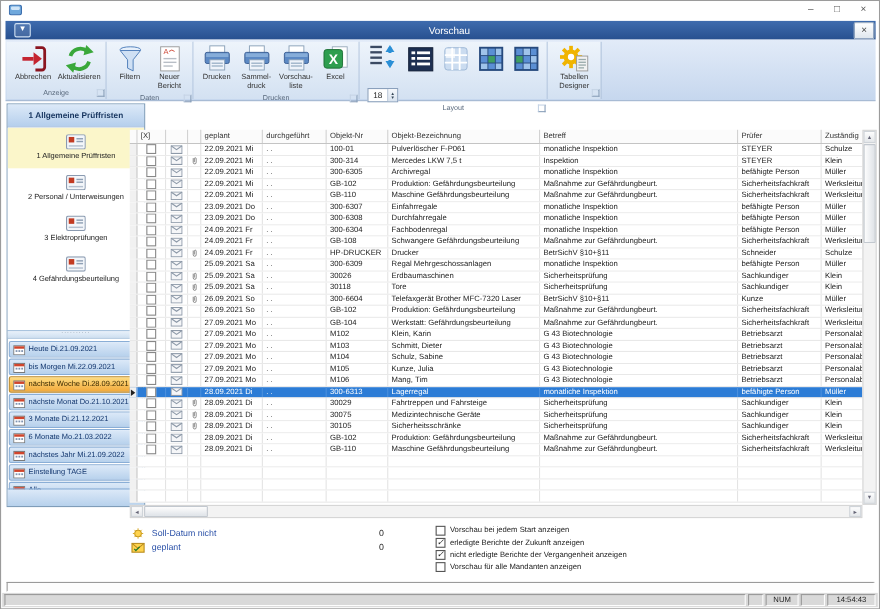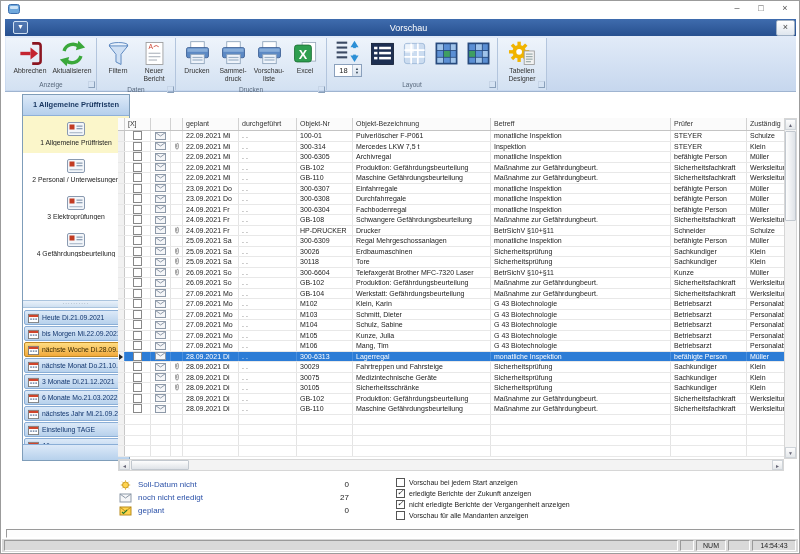--- a/index.html
+++ b/index.html
@@ -22,27 +22,27 @@
   .ribbon{position:absolute;left:4px;right:3px;top:35px;height:56px;background:linear-gradient(#e2ebf8,#c6d7ee);border-bottom:1px solid #9fb4d0;display:flex;align-items:stretch;padding:1px 0 0 1px;box-sizing:border-box;}
   .rgroup{position:relative;display:flex;flex-direction:column;border-right:1px solid #b3c5dd;background:linear-gradient(#eef4fb,#d3e1f2);margin:1px 0;}
   .rbody{flex:1;display:flex;align-items:flex-start;padding:1px 3px 0 3px;}
   .rlabel{height:11px;font-size:6.5px;color:#58687c;text-align:center;line-height:11px;position:relative;}
   .launcher{position:absolute;right:1px;bottom:2px;width:5px;height:5px;border:1px solid #8aa0ba;border-top-color:#c6d4e6;border-left-color:#c6d4e6;}
   .rbtn{display:flex;flex-direction:column;align-items:center;width:42px;padding:1px 0;color:#333;font-size:6.8px;text-align:center;line-height:1.15;}
   .rbtn .ric{width:27px;height:27px;display:block;}
   .rbtn.narrow{width:36px;}
   .spincol{display:flex;flex-direction:column;align-items:center;width:36px;padding-top:1px;}
   .spincol .ric{width:26px;height:24px;}
-  .spinbox{margin-top:0;width:26px;height:11px;background:#fff;border:1px solid #8aa0bc;display:flex;align-items:center;}
+  .spinbox{margin-top:16px;width:26px;height:11px;background:#fff;border:1px solid #8aa0bc;display:flex;align-items:center;}
   .spinbox .val{flex:1;font-size:7.5px;text-align:center;color:#222;}
   .spinbox .arrows{width:8px;height:100%;border-left:1px solid #b8c6d8;display:flex;flex-direction:column;justify-content:center;background:linear-gradient(#f4f7fb,#d9e3ef);}
   .spinbox .arrows span{font-size:4px;line-height:4px;color:#345;text-align:center;}
 
   
-  .sidebar{position:absolute;left:21px;top:93px;width:108px;height:367px;border:1px solid #7f9db9;background:#fff;box-sizing:border-box;}
+  .sidebar{position:absolute;left:5px;top:93px;width:126px;height:367px;border:1px solid #7f9db9;background:#fff;box-sizing:border-box;}
   .sb-header{height:20px;background:linear-gradient(#dce9f8,#b5cfec);border-bottom:1px solid #8fb0d8;color:#17355f;font-weight:bold;font-size:7.5px;text-align:center;line-height:20px;}
   .sb-cats{height:184px;background:#fff;overflow:hidden;}
   .sb-cat{padding:6px 2px 7px 2px;display:flex;flex-direction:column;align-items:center;}
   .sb-cat.selected{background:#fbf6ca;}
   .sb-cat .ci{width:18px;height:14px;}
   .sb-cat .cl{margin-top:3px;font-size:6.8px;color:#222;white-space:nowrap;overflow:hidden;max-width:106px;}
   .sb-split{height:6px;background:linear-gradient(#e9f1fa,#cfe0f1);border-top:1px solid #aac4de;border-bottom:1px solid #aac4de;color:#567;font-size:5px;line-height:5px;text-align:center;letter-spacing:1px;}
   .sb-dates{padding-top:2px;}
   .sb-date{height:13px;margin:0 1px 1px 1px;background:linear-gradient(#dcE9f8,#b7d1ec);border:1px solid #8aaed6;border-radius:2px;display:flex;align-items:center;font-size:6.8px;color:#12366e;white-space:nowrap;overflow:hidden;}
   .sb-date .ci{width:11px;height:10px;margin:0 3px 0 3px;flex:none;}
@@ -1394,30 +1394,20 @@
             <circle cx="6.5" cy="5" r="3" fill="#ffd34d" stroke="#c99a1e"></circle>
             <path d="M6.5 0.3 v1.4 M6.5 8.3 v1.4 M1.8 5 h1.4 M9.8 5 h1.4 M3.2 1.7 l1 1 M8.8 7.3 l1 1 M9.8 1.7 l-1 1 M4.2 7.3 l-1 1" stroke="#d8a920" stroke-width="0.9"></path>
           </svg>
       </span>
       <span class="sl">Soll-Datum nicht</span>
       <span class="sv">0</span>
     </div>
     <div class="sumrow">
       <span class="sic">
         <svg viewBox="0 0 13 10">
-            <rect x="1" y="1" width="11" height="8" fill="#f5f6f8" stroke="#8d99a8"></rect>
-            <path d="M1 1 L6.5 5 L12 1" fill="none" stroke="#8d99a8"></path>
-          </svg>
-      </span>
-      <span class="sl">noch nicht erledigt</span>
-      <span class="sv">27</span>
-    </div>
-    <div class="sumrow">
-      <span class="sic">
-        <svg viewBox="0 0 13 10">
             <rect x="1" y="1" width="11" height="8" fill="#ffd34d" stroke="#b98c1e"></rect>
             <path d="M1 1 L6.5 5.5 L12 1" fill="none" stroke="#b98c1e"></path>
             <path d="M3 6 l1.5 1.5 L8 4" fill="none" stroke="#2a7a2a" stroke-width="1.1"></path>
           </svg>
       </span>
       <span class="sl">geplant</span>
       <span class="sv">0</span>
     </div>
   </div>
 

